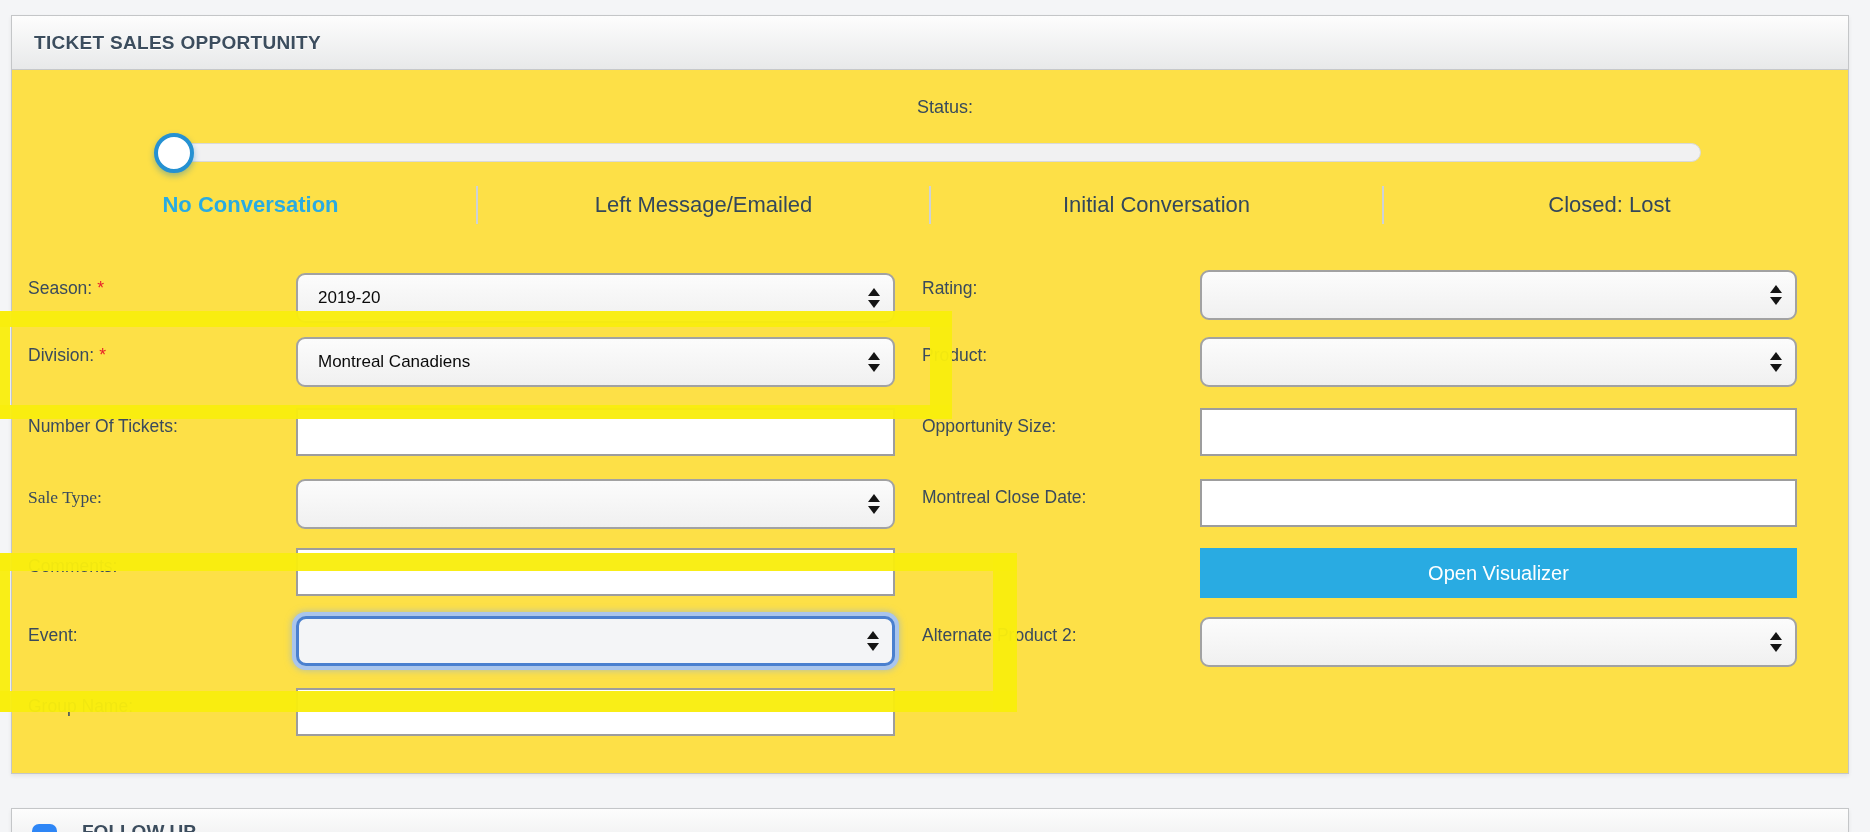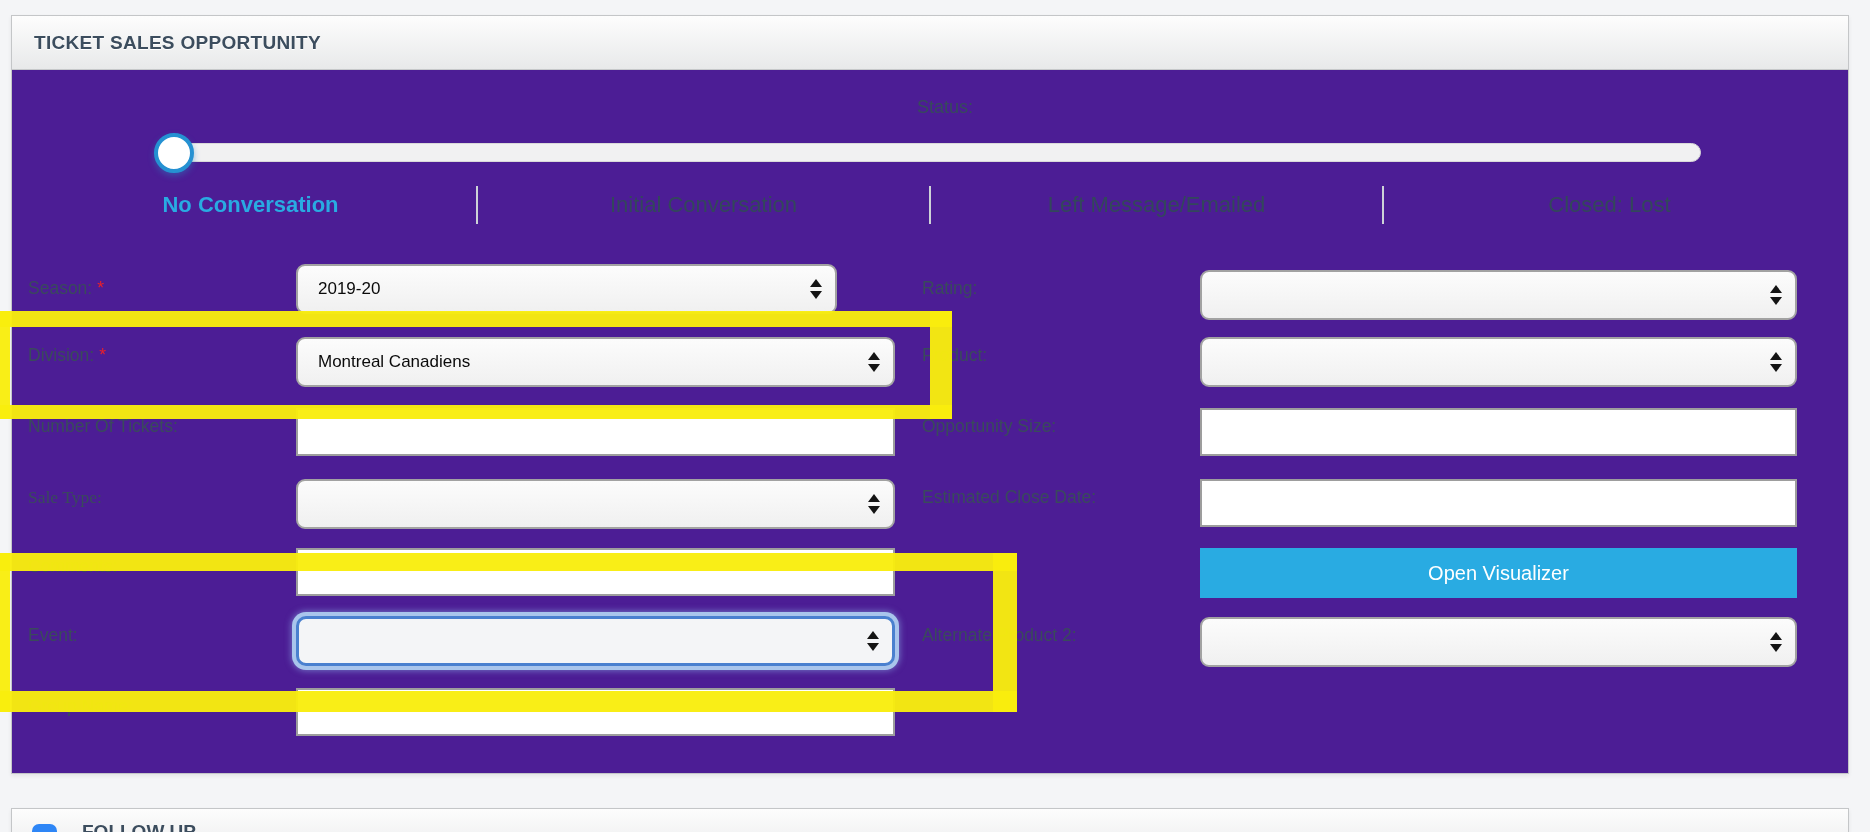--- a/index.html
+++ b/index.html
@@ -1,20 +1,20 @@
 <!DOCTYPE html>
 <html><head>
 <meta charset="utf-8">
 <style>
   html,body{margin:0;padding:0;}
   body{font-family:"Liberation Sans",sans-serif;}
   #screen{position:relative;width:1870px;height:832px;background:#f4f5f7;overflow:hidden;}
 
   
-  .panel{position:absolute;background:#4c1d95;border:1px solid #c4c6c8;box-shadow:0 2px 4px rgba(0,0,0,.07);}
+  .panel{position:absolute;background:#fde047;border:1px solid #c4c6c8;box-shadow:0 2px 4px rgba(0,0,0,.07);}
   .panel-header{position:absolute;left:0;top:0;right:0;height:53px;
     background:linear-gradient(#fdfdfd,#e8e9ea);border-bottom:1px solid #c6c8ca;}
   .panel-title{position:absolute;left:22px;top:0;line-height:53px;font-size:19px;font-weight:700;
     color:#3c4d5e;letter-spacing:.3px;text-shadow:0 1px 0 #fff;}
 
   
   .status-label{position:absolute;left:11px;top:97px;width:1836px;text-align:center;
     font-size:18px;color:#374a5c;padding-left:16px;}
   .slider-track{position:absolute;left:161px;top:143px;width:1540px;height:19px;border-radius:10px;
     background:#f1f1f2;border:1px solid #d9d9d9;box-sizing:border-box;}
@@ -62,28 +62,28 @@
     <div class="panel-header">
       <div class="panel-title">TICKET SALES OPPORTUNITY</div>
     </div>
   </div>
 
   <div class="status-label">Status:</div>
   <div class="slider-track"></div>
   <div class="slider-handle"></div>
   <div class="stages" id="stages">
       <div class="stage active">No Conversation</div>
+      <div class="stage">Left Message/Emailed</div>
       <div class="stage">Initial Conversation</div>
-      <div class="stage">Left Message/Emailed</div>
       <div class="stage">Closed: Lost</div>
     </div>
 
   <div id="form-root">
       <div class="f-label" style="left: 28px; top: 278px;"><span>Season:</span><span class="req">*</span></div>
-      <div class="sel" style="left: 296px; top: 264px; width: 541px; text-align: right;">
+      <div class="sel" style="left: 296px; top: 273px; width: 599px; text-align: right;">
         <span class="sel-value">2019-20</span>
         <span class="stepper">
           <span class="tri-up"></span>
           <span class="tri-down"></span>
         </span>
       </div>
       <div class="f-label" style="left: 28px; top: 345px;"><span>Division:</span><span class="req">*</span></div>
       <div class="sel" style="left: 296px; top: 337px; width: 599px;">
         <span class="sel-value">Montreal Canadiens</span>
         <span class="stepper">
@@ -124,21 +124,21 @@
       <div class="f-label" style="left: 922px; top: 345px;"><span>Product:</span></div>
       <div class="sel" style="left: 1200px; top: 337px; width: 597px;">
         <span class="sel-value"></span>
         <span class="stepper">
           <span class="tri-up"></span>
           <span class="tri-down"></span>
         </span>
       </div>
       <div class="f-label" style="left: 922px; top: 416px;"><span>Opportunity Size:</span></div>
       <div class="inp" style="left: 1200px; top: 408px; width: 597px;"></div>
-      <div class="f-label" style="left: 922px; top: 487px;"><span>Estimated Close Date:</span></div>
+      <div class="f-label" style="left: 922px; top: 487px;"><span>Montreal Close Date:</span></div>
       <div class="inp" style="left: 1200px; top: 479px; width: 597px;"></div>
       <div class="btn" style="left: 1200px; top: 548px; width: 597px;">Open Visualizer</div>
       <div class="f-label" style="left: 922px; top: 625px;"><span>Alternate Product 2:</span></div>
       <div class="sel" style="left: 1200px; top: 617px; width: 597px;">
         <span class="sel-value"></span>
         <span class="stepper">
           <span class="tri-up"></span>
           <span class="tri-down"></span>
         </span>
       </div>

